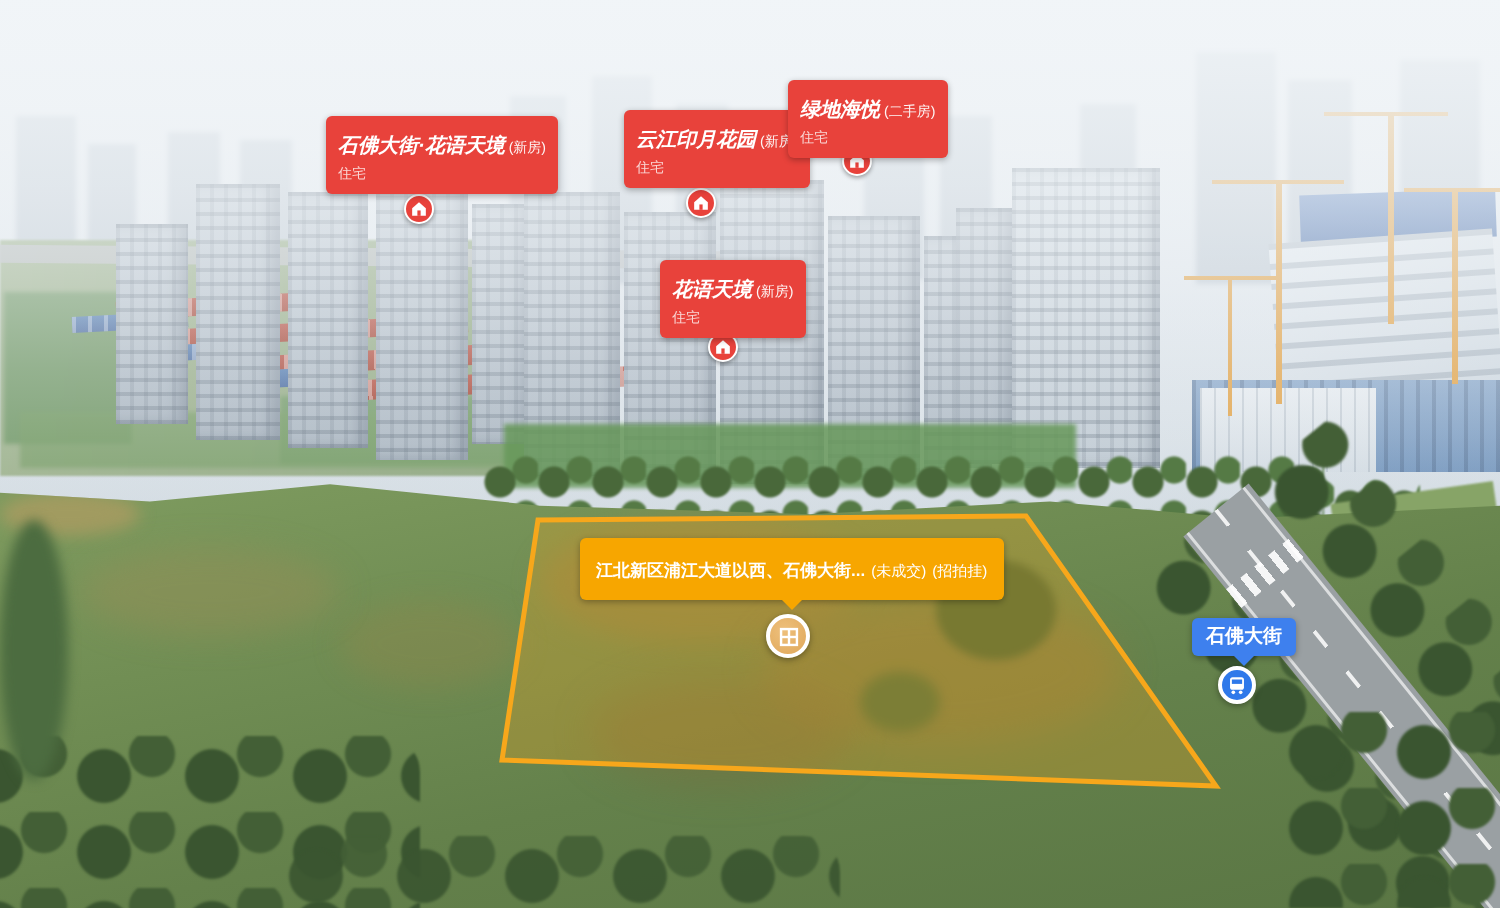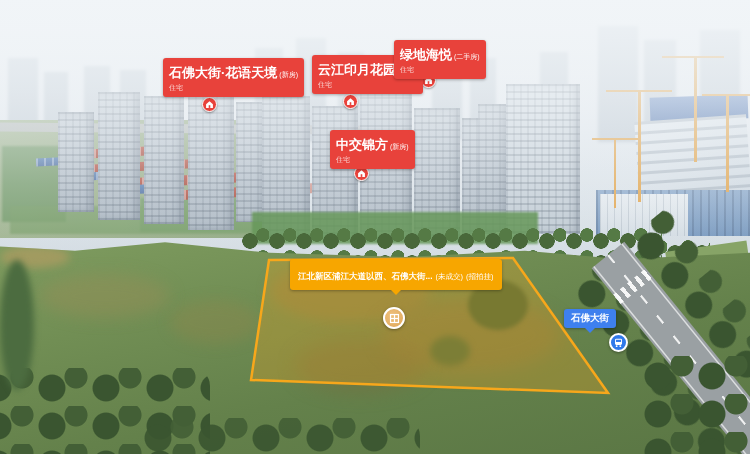--- a/index.html
+++ b/index.html
@@ -73,21 +73,21 @@
     background-position:20px 0,0 34px,2px 0,38px 0;
     background-repeat:no-repeat;
   }
   .pond{background:linear-gradient(140deg,#597f70,#46685c);transform:rotate(-18deg);border-radius:10px;filter:blur(.5px);}
 
   
   .plabel{
     background:#e8423b;color:#fff;border-radius:3px;padding:4px 6px;
     box-shadow:0 1px 3px rgba(0,0,0,.3);z-index:60;white-space:nowrap;line-height:1.25;
   }
-  .plabel .nm{font-size:13px;font-weight:bold;}
+  .plabel .nm{font-size:10px;font-weight:bold;font-style:italic;}
   .plabel .tg{font-size:7px;opacity:.95;margin-left:2px;}
   .plabel .ct{font-size:7px;opacity:.78;margin-top:2px;}
   .olabel{
     background:#f7a600;color:#fff;border-radius:3px;padding:5px 8px;
     box-shadow:0 1px 3px rgba(0,0,0,.3);z-index:60;white-space:nowrap;line-height:1.3;
   }
   .olabel .nm{font-size:8.5px;font-weight:bold;}
   .olabel .tg{font-size:7.5px;margin-left:3px;}
   .olabel .ct{font-size:7.5px;opacity:.78;margin-top:2px;}
   .olabel::after{
@@ -266,25 +266,25 @@
     <div><span class="nm">云江印月花园</span><span class="tg">(新房)</span></div>
     <div class="ct">住宅</div>
   </div>
 
   <div class="abs plabel" style="left:394px;top:40px">
     <div><span class="nm">绿地海悦</span><span class="tg">(二手房)</span></div>
     <div class="ct">住宅</div>
   </div>
 
   <div class="abs plabel" style="left:330px;top:130px">
-    <div><span class="nm">中交锦方</span><span class="tg">(新房)</span></div>
-    <div class="ct">住宅</div>
-  </div>
-
-  <div class="abs olabel" style="left:290px;top:259px">
+    <div><span class="nm">花语天境</span><span class="tg">(新房)</span></div>
+    <div class="ct">住宅</div>
+  </div>
+
+  <div class="abs olabel" style="left:290px;top:269px">
     <div>
       <span class="nm">江北新区浦江大道以西、石佛大街...</span><span class="tg">(未成交)</span><span class="tg">(招拍挂)</span>
     </div>
   </div>
 
-  <div class="abs blabel" style="left:564px;top:309px">石佛大街</div>
+  <div class="abs blabel" style="left:596px;top:309px">石佛大街</div>
 
 </div>
 
 </body></html>

